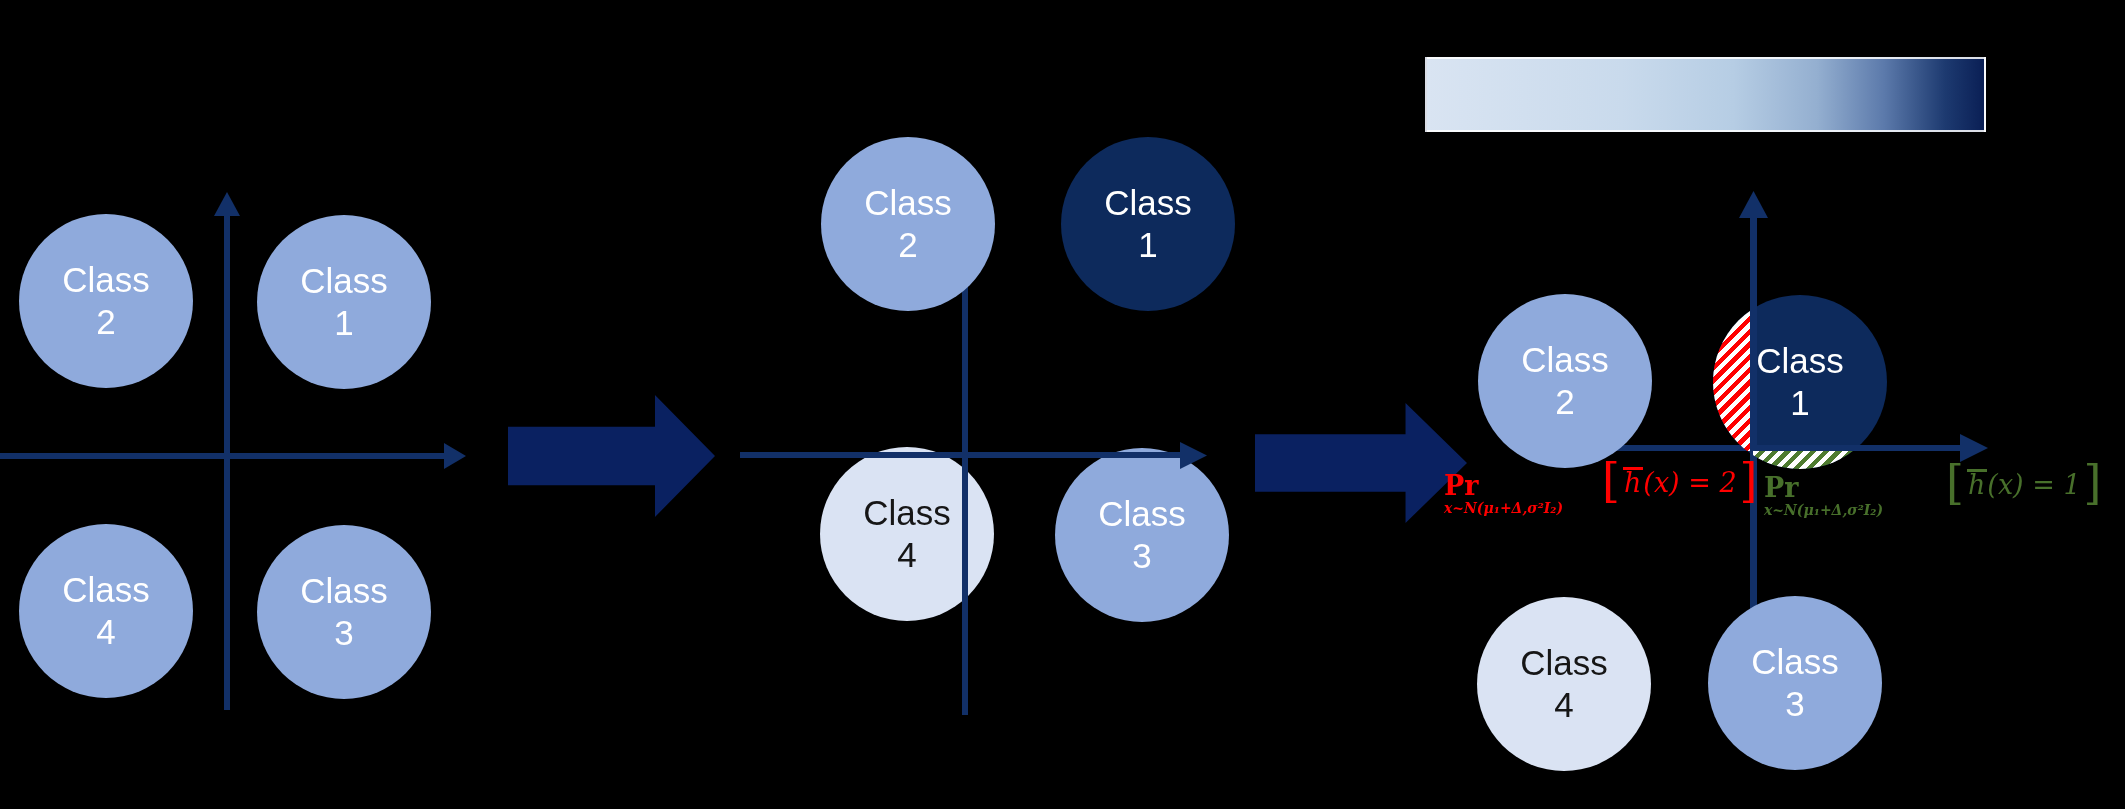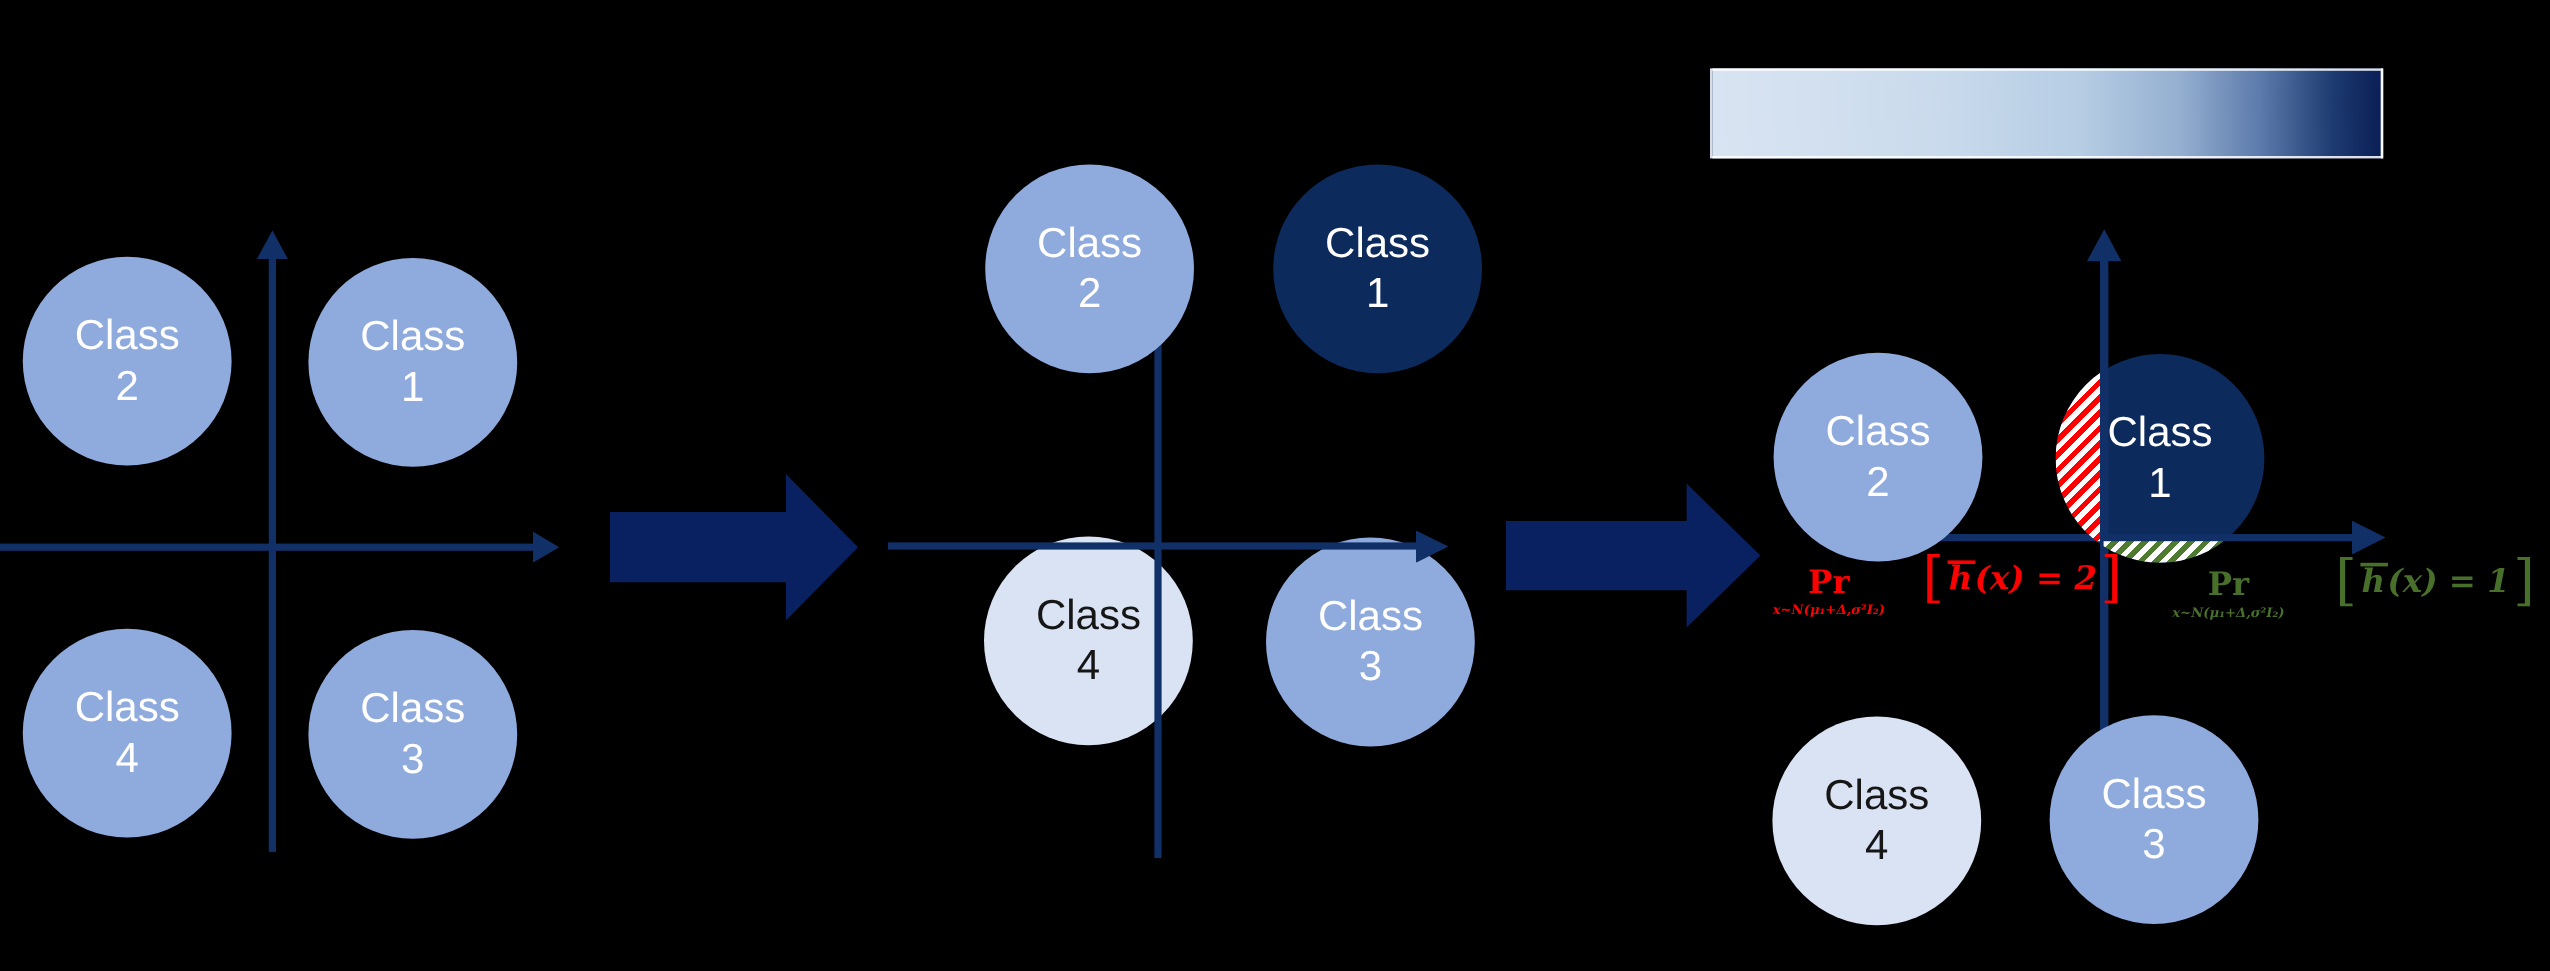--- a/index.html
+++ b/index.html
@@ -20,28 +20,28 @@
             clip-path:polygon(0 26%,71% 26%,71% 0,100% 50%,71% 100%,71% 74%,0 74%);}
   .colorbar{position:absolute;left:1425px;top:57px;width:557px;height:71px;
             border:2px solid rgba(255,255,255,.85);
             background:linear-gradient(90deg,#D9E4F2 0%,#C9DAEC 35%,#B6CDE4 55%,#94AFD0 70%,#5C7AAB 82%,#1D3A70 93%,#0A1F55 100%);}
   .hatchbox{position:absolute;left:1713px;top:295px;width:174px;height:174px;
             clip-path:circle(50% at 50% 50%);}
   .hatch-red{position:absolute;left:0;top:0;width:37px;height:156px;
              background:repeating-linear-gradient(135deg,#ffffff 0 4.5px,#FF0000 4.5px 9px);}
   .hatch-green{position:absolute;left:40px;top:156px;width:134px;height:18px;
                background:repeating-linear-gradient(135deg,#ffffff 0 4.5px,#4E7B2F 4.5px 9px);}
-  .mathcol{position:absolute;display:flex;flex-direction:column;align-items:center;
+  .mathcol{position:absolute;display:flex;flex-direction:column;align-items:flex-start;
            font-family:"DejaVu Serif", serif;font-weight:bold;}
   .mathcol .pr{font-size:27px;line-height:26px;}
-  .mathcol .sub{font-size:11px;line-height:17px;font-style:italic;white-space:nowrap;margin-top:1px;}
+  .mathcol .sub{font-size:14px;line-height:17px;font-style:italic;white-space:nowrap;margin-top:1px;}
   .mathbr{position:absolute;display:flex;align-items:center;
           font-family:"DejaVu Serif", serif;color:#FF0000;}
   .mathbr .br{font-size:46px;font-weight:400;line-height:40px;position:relative;top:-1px;}
-  .mathbr .expr{font-size:27px;font-weight:bold;font-style:italic;padding:0 3px;white-space:nowrap;}
+  .mathbr .expr{font-size:27px;font-weight:normal;font-style:italic;padding:0 3px;white-space:nowrap;}
   .ovl{display:inline-block;border-top:3px solid currentColor;padding:0 2px 0 1px;line-height:26px;}
   .red{color:#FF0000;} .green{color:#48702B;}
 </style>
 </head>
 <body>
 
 <div id="stage">
 
   <div class="axis z2" style="left:224px;top:215px;width:6px;height:495px;"></div>
   <div class="ahead tri-up z2" style="left:214px;top:192px;width:26px;height:24px;"></div>

